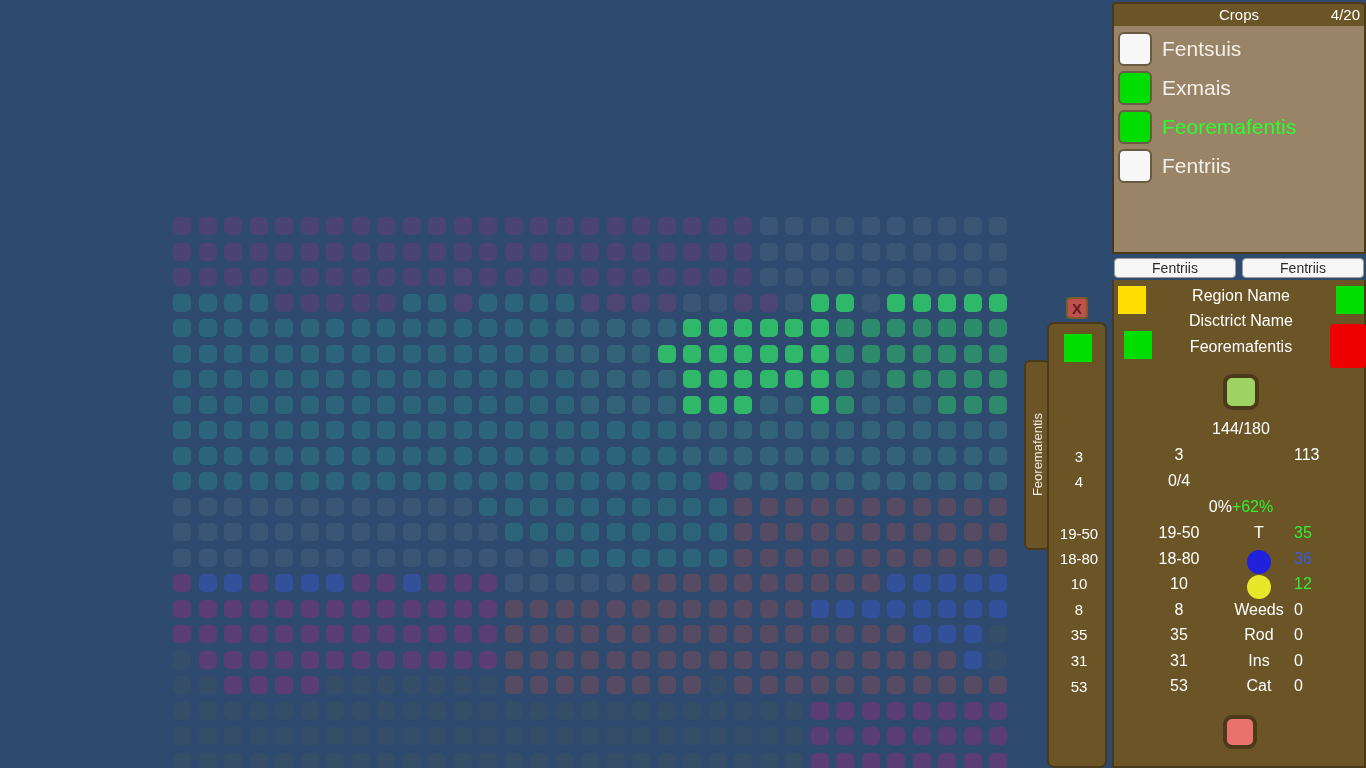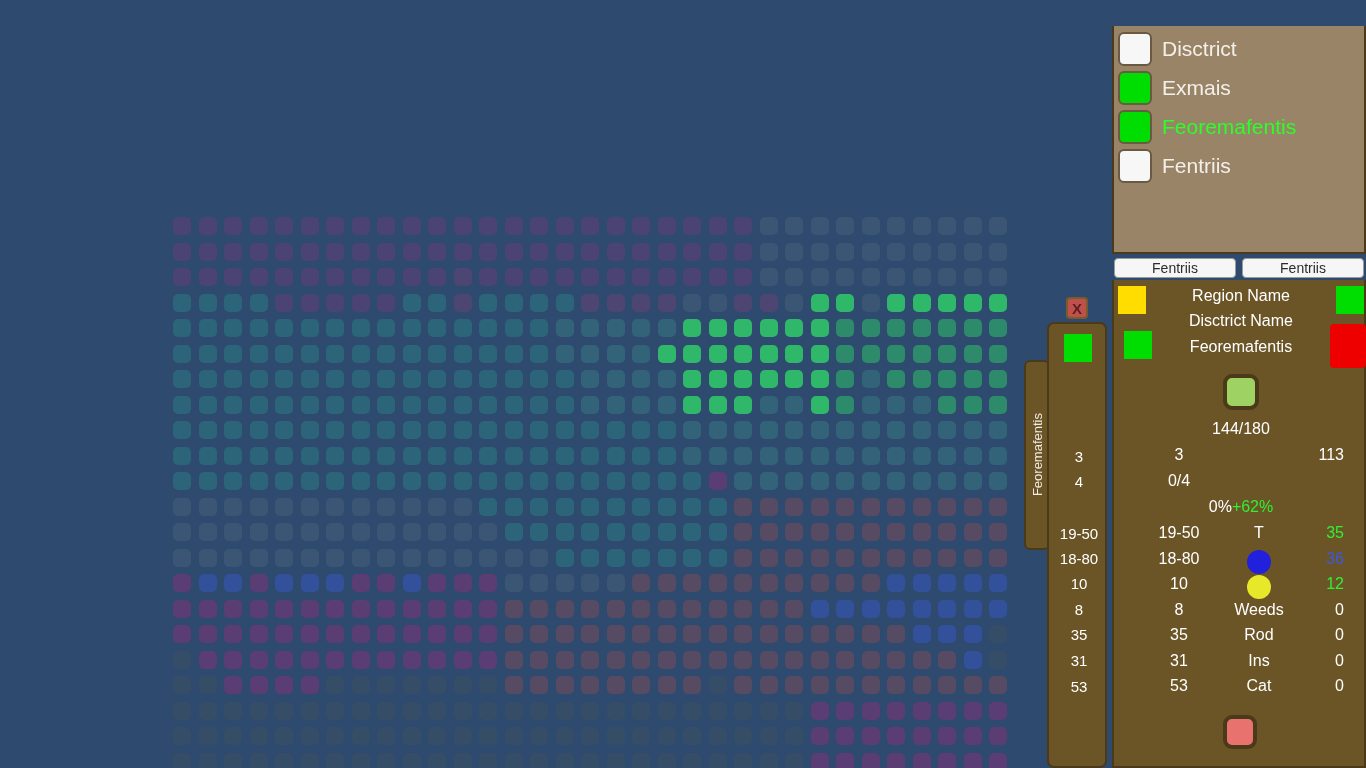--- a/index.html
+++ b/index.html
@@ -172,21 +172,21 @@
     background: #e8736e;
     border: 4px solid #4b3a1a;
     border-radius: 9px;
   }
   .statrow {
     position: absolute; left: 0; width: 254px; height: 22px;
     color: #ffffff; font-size: 16px;
   }
   .statrow .c1 { position: absolute; left: 10px; width: 110px; text-align: center; }
   .statrow .c2 { position: absolute; left: 110px; width: 70px; text-align: center; }
-  .statrow .c3 { position: absolute; left: 180px; width: 50px; text-align: right; }
+  .statrow .c3 { position: absolute; left: 180px; width: 50px; text-align: left; }
   .dot { width: 24px; height: 24px; border-radius: 50%; display: inline-block; vertical-align: -5px; }
   .pct-0 { color:#ffffff; } .pct-p { color:#33ee33; }
 </style>
 </head>
 <body>
 
 <div id="app">
 
 
   <div class="grid" id="grid">
@@ -930,25 +930,29 @@
       <div class="slim-val" style="top: 226px;">18-80</div>
       <div class="slim-val" style="top: 251px;">10</div>
       <div class="slim-val" style="top: 277px;">8</div>
       <div class="slim-val" style="top: 302px;">35</div>
       <div class="slim-val" style="top: 328px;">31</div>
       <div class="slim-val" style="top: 354px;">53</div>
     </div>
 
   <div class="rightcol">
 
+    <div class="crops-header">
+      <div class="title">Crops</div>
+      <div class="count">4/20</div>
+    </div>
 
     <div class="crops-body" id="crops-body">
         <div class="crop-row">
           <div class="crop-swatch" style="background: rgb(247, 247, 247);"></div>
-          <div class="crop-name">Disctrict</div>
+          <div class="crop-name">Fentsuis</div>
         </div>
         <div class="crop-row">
           <div class="crop-swatch" style="background: rgb(0, 221, 0);"></div>
           <div class="crop-name">Exmais</div>
         </div>
         <div class="crop-row">
           <div class="crop-swatch" style="background: rgb(0, 221, 0);"></div>
           <div class="crop-name sel">Feoremafentis</div>
         </div>
         <div class="crop-row">

